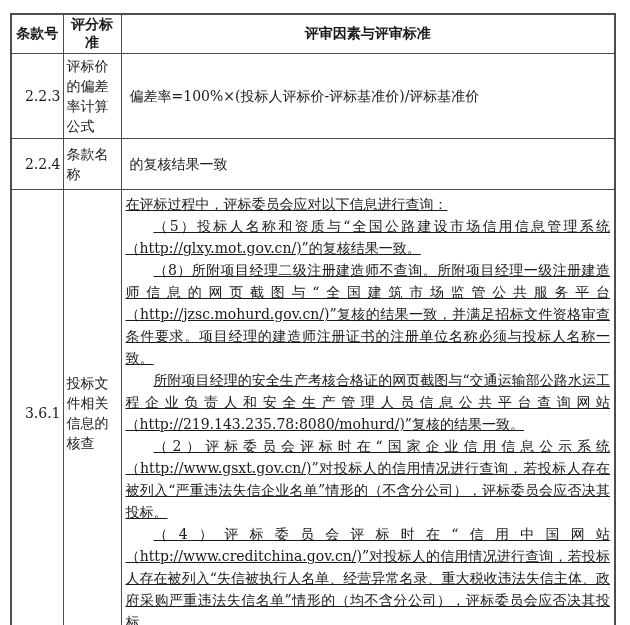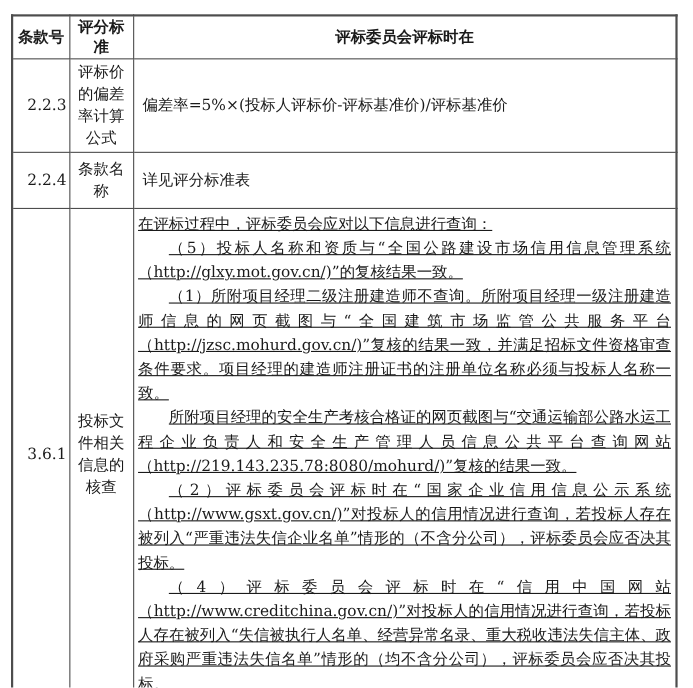--- a/index.html
+++ b/index.html
@@ -34,21 +34,21 @@
     height: 28px;
     padding: 1px 2px;
   }
   .cell-no {
     text-align: right;
     vertical-align: middle;
     font-family: "DejaVu Serif", "Liberation Serif", serif;
     padding: 0 2px;
   }
   .cell-name {
-    text-align: center;
+    text-align: left;
     vertical-align: middle;
     padding: 2px 3px;
     line-height: 20px;
   }
   .cell-content {
     vertical-align: middle;
     padding: 4px 8px;
     line-height: 21px;
   }
   .cell-criteria {
@@ -72,41 +72,41 @@
 <table class="doc-table">
   <colgroup>
     <col style="width:52px">
     <col style="width:58px">
     <col style="width:494px">
   </colgroup>
   <thead>
     <tr>
       <th>条款号</th>
       <th>评分标准</th>
-      <th>评标委员会评标时在</th>
+      <th>评审因素与评审标准</th>
     </tr>
   </thead>
   <tbody>
     <tr class="row-1">
       <td class="cell-no">2.2.3</td>
       <td class="cell-name">评标价的偏差率计算公式</td>
-      <td class="cell-content">偏差率=5%×(投标人评标价-评标基准价)/评标基准价</td>
+      <td class="cell-content">偏差率=100%×(投标人评标价-评标基准价)/评标基准价</td>
     </tr>
     <tr class="row-2">
       <td class="cell-no">2.2.4</td>
       <td class="cell-name">条款名称</td>
-      <td class="cell-content">详见评分标准表</td>
+      <td class="cell-content">的复核结果一致</td>
     </tr>
     <tr class="row-3">
       <td class="cell-no">3.6.1</td>
       <td class="cell-name">投标文件相关信息的核查</td>
       <td class="cell-criteria">
         <p>在评标过程中，评标委员会应对以下信息进行查询：</p>
         <p class="indent-2">（5）投标人名称和资质与“全国公路建设市场信用信息管理系统（http://glxy.mot.gov.cn/)”的复核结果一致。</p>
-        <p class="indent-2">（1）所附项目经理二级注册建造师不查询。所附项目经理一级注册建造师信息的网页截图与“全国建筑市场监管公共服务平台（http://jzsc.mohurd.gov.cn/)”复核的结果一致，并满足招标文件资格审查条件要求。项目经理的建造师注册证书的注册单位名称必须与投标人名称一致。</p>
+        <p class="indent-2">（8）所附项目经理二级注册建造师不查询。所附项目经理一级注册建造师信息的网页截图与“全国建筑市场监管公共服务平台（http://jzsc.mohurd.gov.cn/)”复核的结果一致，并满足招标文件资格审查条件要求。项目经理的建造师注册证书的注册单位名称必须与投标人名称一致。</p>
         <p class="indent-2">所附项目经理的安全生产考核合格证的网页截图与“交通运输部公路水运工程企业负责人和安全生产管理人员信息公共平台查询网站（http://219.143.235.78:8080/mohurd/)”复核的结果一致。</p>
         <p class="indent-2">（2）评标委员会评标时在“国家企业信用信息公示系统（http://www.gsxt.gov.cn/)”对投标人的信用情况进行查询，若投标人存在被列入“严重违法失信企业名单”情形的（不含分公司），评标委员会应否决其投标。</p>
         <p class="indent-2">（4）评标委员会评标时在“信用中国网站（http://www.creditchina.gov.cn/)”对投标人的信用情况进行查询，若投标人存在被列入“失信被执行人名单、经营异常名录、重大税收违法失信主体、政府采购严重违法失信名单”情形的（均不含分公司），评标委员会应否决其投标。</p>
       </td>
     </tr>
 
   </tbody>
 </table>
 
 </body></html>

